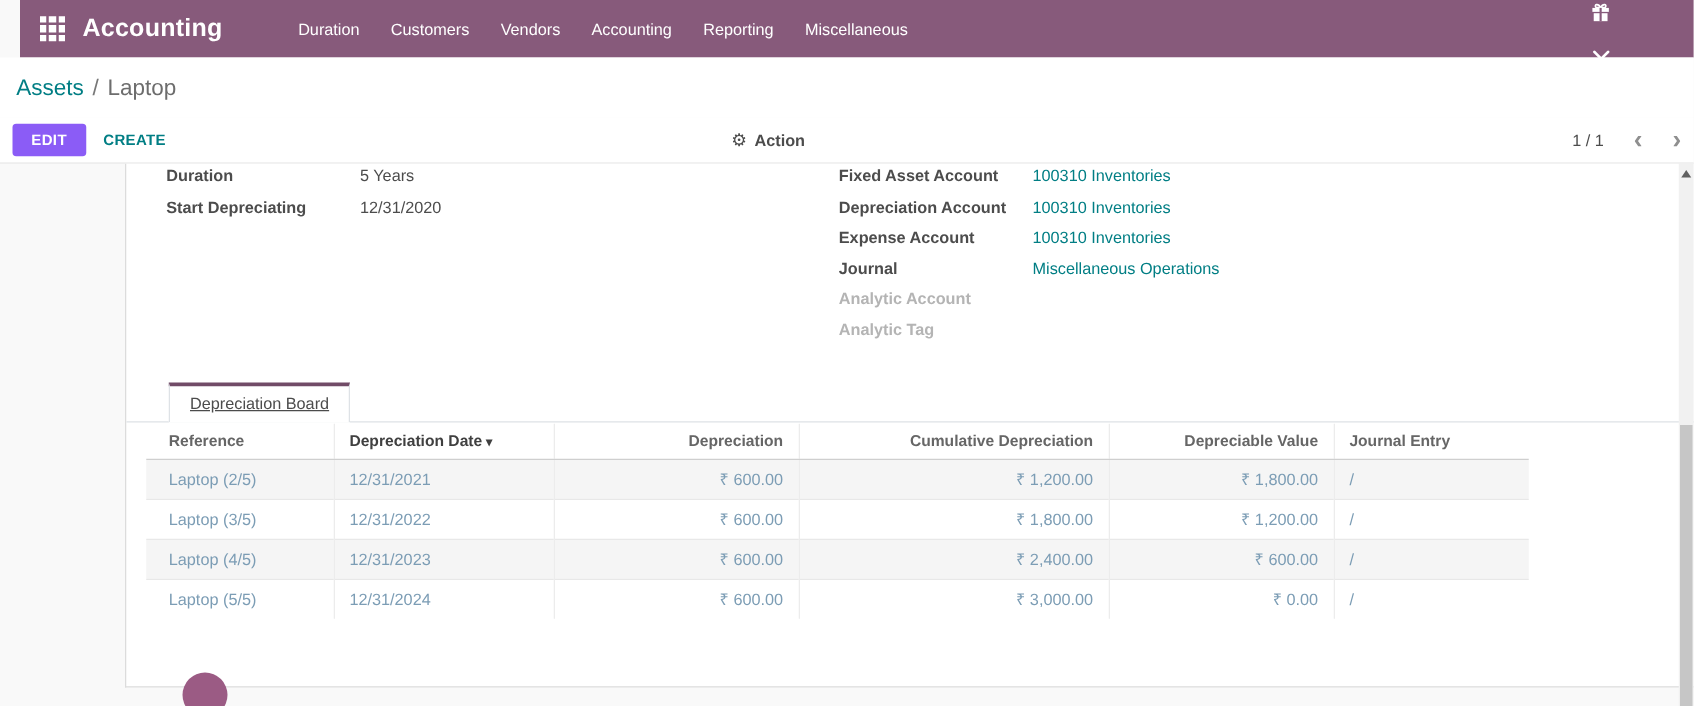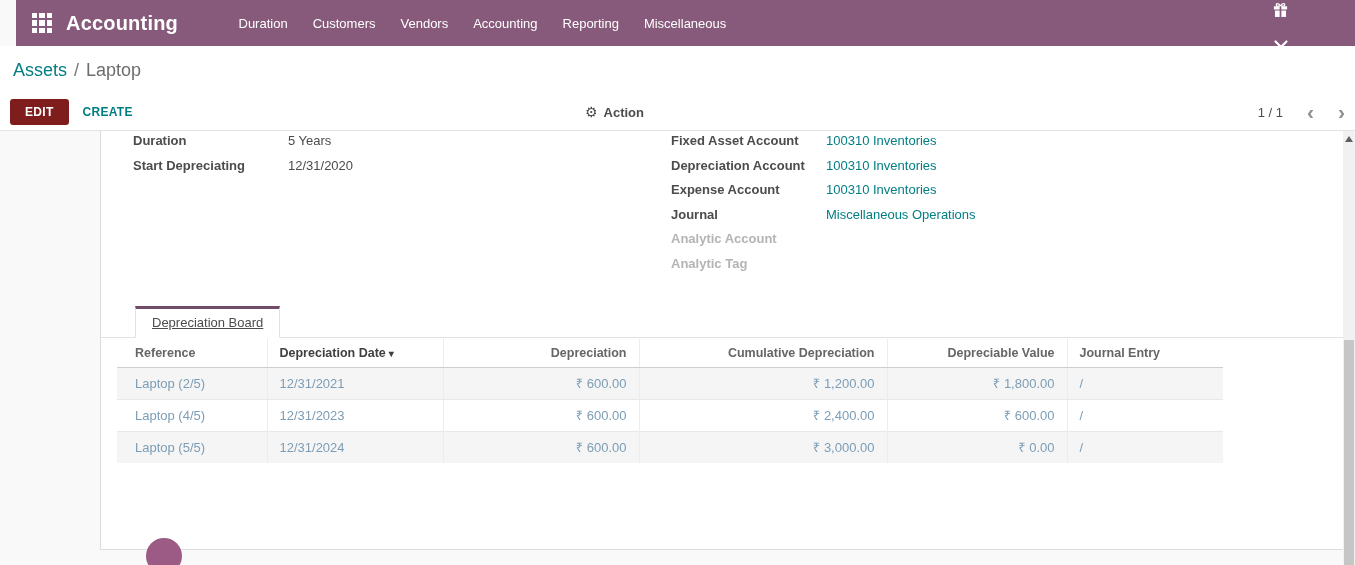--- a/index.html
+++ b/index.html
@@ -51,21 +51,21 @@
   .crumb-sep { color:#777; margin:0 7px; }
   .crumb-current { color:#6d6d6d; }
 
   
   .controlbar {
     position:absolute; top:94px; left:0; right:0; height:37px;
     background:#fff; border-bottom:1px solid #e3e3e3;
     display:flex; align-items:center; padding:0 10px;
   }
   .btn-edit {
-    background:#7f1d1d; color:#fff; border:none; font-family:inherit;
+    background:#8b5cf6; color:#fff; border:none; font-family:inherit;
     font-size:12px; font-weight:bold; letter-spacing:.3px;
     padding:6px 15px; border-radius:3px; cursor:pointer;
   }
   .btn-create {
     background:none; border:none; font-family:inherit; color:#017E84;
     font-size:12px; font-weight:bold; letter-spacing:.3px;
     margin-left:14px; cursor:pointer;
   }
   .action-menu {
     position:absolute; left:585px; display:flex; align-items:center; gap:6px;
@@ -295,20 +295,28 @@
       <tbody>
         <tr>
           <td class="al">Laptop (2/5)</td>
           <td class="al">12/31/2021</td>
           <td class="ar">₹ 600.00</td>
           <td class="ar">₹ 1,200.00</td>
           <td class="ar">₹ 1,800.00</td>
           <td class="al">/</td>
         </tr>
         <tr>
+          <td class="al">Laptop (3/5)</td>
+          <td class="al">12/31/2022</td>
+          <td class="ar">₹ 600.00</td>
+          <td class="ar">₹ 1,800.00</td>
+          <td class="ar">₹ 1,200.00</td>
+          <td class="al">/</td>
+        </tr>
+        <tr>
           <td class="al">Laptop (4/5)</td>
           <td class="al">12/31/2023</td>
           <td class="ar">₹ 600.00</td>
           <td class="ar">₹ 2,400.00</td>
           <td class="ar">₹ 600.00</td>
           <td class="al">/</td>
         </tr>
         <tr>
           <td class="al">Laptop (5/5)</td>
           <td class="al">12/31/2024</td>

